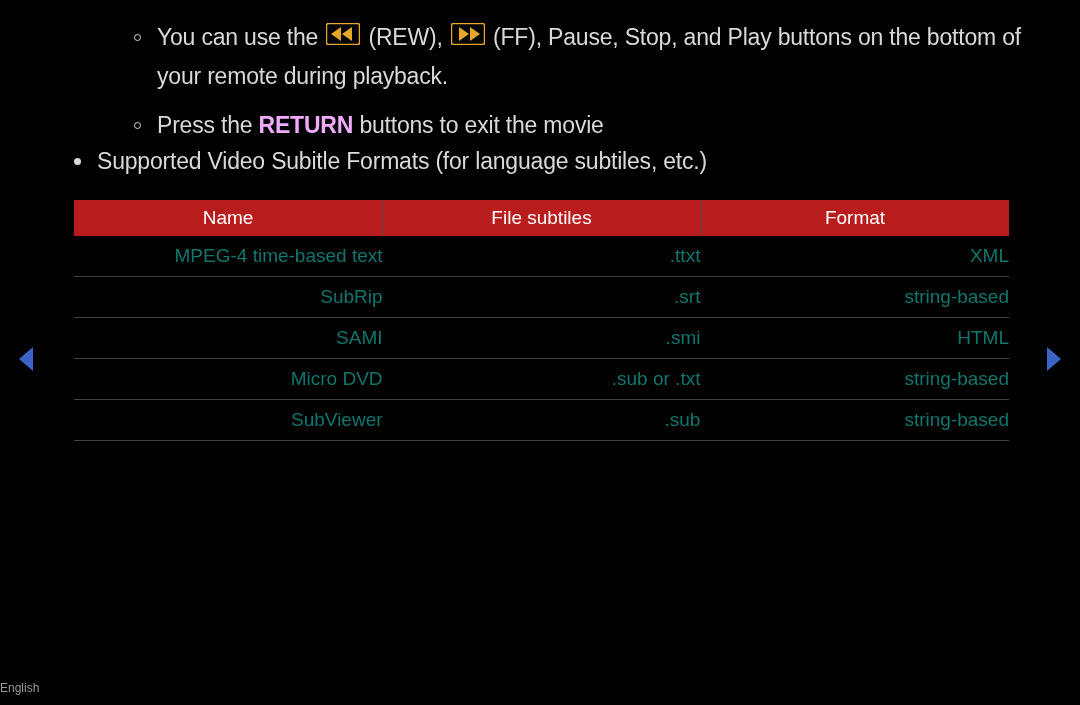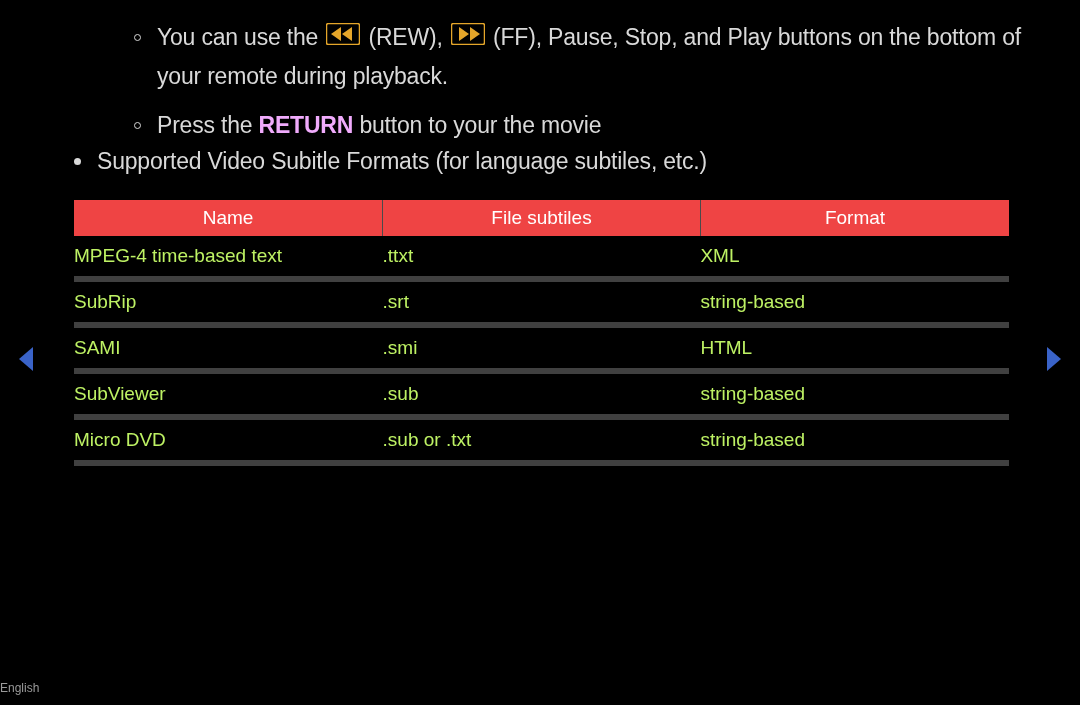--- a/index.html
+++ b/index.html
@@ -54,34 +54,34 @@
   .bold-word { font-weight: 600; color: #f0abfc; }
 
   table {
     width: 935px;
     margin-left: 0px;
     margin-top: 20px;
     border-collapse: collapse;
     font-size: 19px;
   }
   thead th {
-    background: #ef4444;
+    background: #b91c1c;
     color: #fff;
     font-weight: 400;
     text-align: center;
     padding: 7px 0;
     border-right: 1px solid #4a4a4a;
     margin-left: 27px;
   }
   thead th:last-child { border-right: none; }
   tbody td {
-    text-align: left;
+    text-align: right;
     padding: 9px 0;
-    border-bottom: 6px solid #404040;
-    color: #bef264;
+    border-bottom: 1px solid #404040;
+    color: #0f766e;
     font-weight: 300;
   }
   col.c1 { width: 33%; }
   col.c2 { width: 34%; }
   col.c3 { width: 33%; }
 
   .nav-left, .nav-right {
     position: absolute;
     top: 345px;
     cursor: pointer;
@@ -115,21 +115,21 @@
             <rect x="0.5" y="0.5" width="33" height="21" rx="2" fill="none" stroke="#e5a62a" stroke-width="1.5"></rect>
             <polygon points="8,4 18,11 8,18" fill="#e5a62a"></polygon>
             <polygon points="19,4 29,11 19,18" fill="#e5a62a"></polygon>
           </svg></span><span> (FF), Pause, Stop, and Play buttons on the bottom of your remote during playback.</span>
     </span>
   </div>
 
   <div class="bullet-line b2">
     <span class="dot hollow"></span>
     <span class="txt">
-      <span>Press the </span><span class="bold-word">RETURN</span><span> button to your the movie</span>
+      <span>Press the </span><span class="bold-word">RETURN</span><span> buttons to exit the movie</span>
     </span>
   </div>
 
   <div class="bullet-line b3">
     <span class="dot"></span>
     <span class="txt">Supported Video Subitle Formats (for language subtiles, etc.)</span>
   </div>
 
   <table>
     <colgroup>
@@ -154,27 +154,27 @@
           <td>SubRip</td>
           <td>.srt</td>
           <td>string-based</td>
         </tr>
         <tr>
           <td>SAMI</td>
           <td>.smi</td>
           <td>HTML</td>
         </tr>
         <tr>
-          <td>SubViewer</td>
-          <td>.sub</td>
+          <td>Micro DVD</td>
+          <td>.sub or .txt</td>
           <td>string-based</td>
         </tr>
         <tr>
-          <td>Micro DVD</td>
-          <td>.sub or .txt</td>
+          <td>SubViewer</td>
+          <td>.sub</td>
           <td>string-based</td>
         </tr>
       </tbody>
   </table>
 
 </div>
 
 <div class="nav-left">
   <svg width="20" height="28">
       <polygon points="18,2 4,14 18,26" fill="#3a63c8"></polygon>

